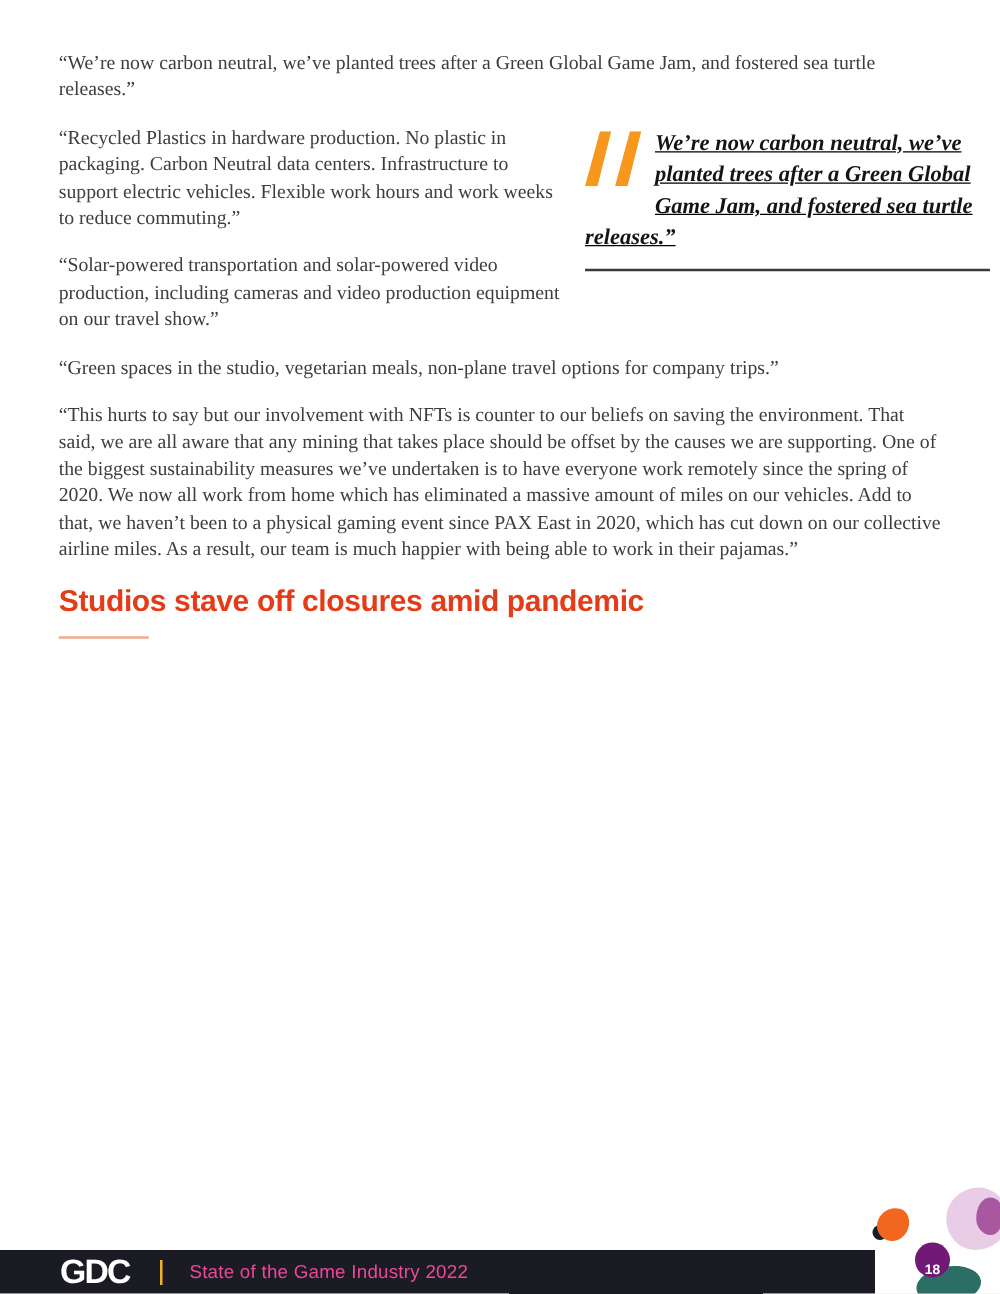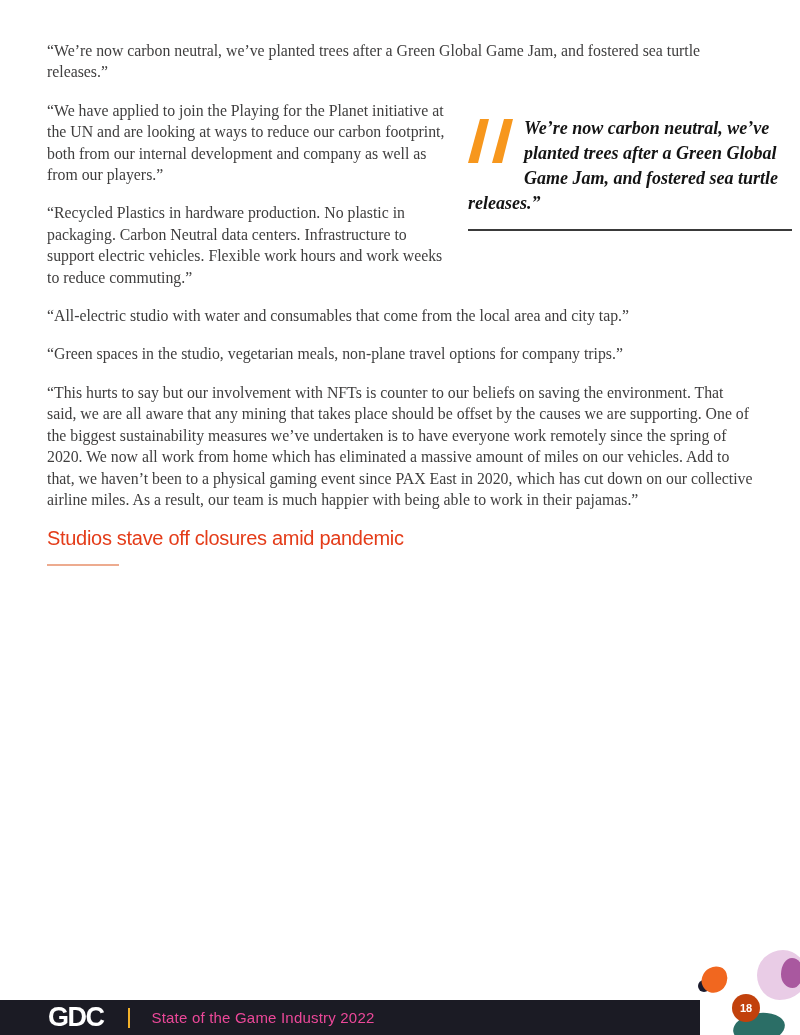--- a/index.html
+++ b/index.html
@@ -12,21 +12,22 @@
     position:absolute; left:47px; top:40px; width:707px;
   }
   .body-para {
     margin:0 0 17px 0;
     font-size:15.8px; line-height:21.4px;
     color:#3f3e3e;
   }
   
   .pullquote {
     float:right; width:324px;
-    margin:16px -38px 20px 16px;
+    margin:2px -38px 20px 16px;
+    text-decoration:underline;
   }
   .pq-body { }
   .pq-mark {
     float:left; width:46px; height:48px; margin:3px 10px 0 0;
   }
   .pq-mark svg { display:block; width:46px; height:44px; }
   .pq-text {
     font-family:"Liberation Serif", serif;
     font-style:italic; font-weight:bold;
     font-size:18px; line-height:25px;
@@ -34,21 +35,21 @@
   }
   .pq-rule {
     clear:both; height:0;
     border-top:2px solid #3a3a3a;
     margin-top:13px;
   }
   
   .section-heading {
     margin:10px 0 0 0;
     font-family:"Liberation Sans", sans-serif;
-    font-weight:normal; font-size:20px; line-height:1.15;
+    font-weight:bold; font-size:24px; line-height:1.15;
     letter-spacing:-0.3px;
     color:#e43c19;
   }
   .heading-rule {
     width:72px; height:0;
     border-top:2px solid #edab8f;
     margin:14px 0 17px 0;
   }
   
   .footer-bar {
@@ -94,22 +95,22 @@
     border-radius:50% 50% 48% 52% / 55% 45% 55% 45%;
   }
   .deco-teal {
     left:733px; top:1013px; width:52px; height:30px;
     background:#2b6e66;
     border-radius:50%;
     transform:rotate(-8deg);
   }
   .page-badge {
     position:absolute; left:732px; top:994px; width:28px; height:28px;
-    background:#c2410c; border-radius:50%; z-index:2;
-    display:flex; align-items:center; justify-content:center;
+    background:#701a75; border-radius:50%; z-index:2;
+    display:flex; align-items:flex-end; justify-content:center;
   }
   .page-badge span {
     color:#ffffff; font-family:"Liberation Sans", sans-serif;
     font-size:11px; font-weight:bold;
   }
 </style>
 </head>
 <body>
 
 <div class="page">
@@ -124,23 +125,22 @@
           <svg viewBox="0 0 46 44" xmlns="http://www.w3.org/2000/svg">
             <path d="M0 44 L12 0 L21 0 L10 44 Z" fill="#f7971d"></path>
             <path d="M24 44 L36 0 L45 0 L34 44 Z" fill="#f7971d"></path>
           </svg>
         </span>
         <span class="pq-text">We’re now carbon neutral, we’ve planted trees after a Green Global Game Jam, and fostered sea turtle releases.”</span>
       </div>
       <div class="pq-rule"></div>
     </aside>
 
-    <p class="body-para">“We have applied to join the Playing for the Planet initiative at the UN and are looking at ways to reduce our carbon footprint, both from our internal development and company as well as from our players.”</p>
     <p class="body-para">“Recycled Plastics in hardware production. No plastic in packaging. Carbon Neutral data centers. Infrastructure to support electric vehicles. Flexible work hours and work weeks to reduce commuting.”</p>
-    <p class="body-para">“All-electric studio with water and consumables that come from the local area and city tap.”</p>
+    <p class="body-para">“Solar-powered transportation and solar-powered video production, including cameras and video production equipment on our travel show.”</p>
     <p class="body-para">“Green spaces in the studio, vegetarian meals, non-plane travel options for company trips.”</p>
     <p class="body-para">“This hurts to say but our involvement with NFTs is counter to our beliefs on saving the environment. That said, we are all aware that any mining that takes place should be offset by the causes we are supporting. One of the biggest sustainability measures we’ve undertaken is to have everyone work remotely since the spring of 2020. We now all work from home which has eliminated a massive amount of miles on our vehicles. Add to that, we haven’t been to a physical gaming event since PAX East in 2020, which has cut down on our collective airline miles. As a result, our team is much happier with being able to work in their pajamas.”</p>
 
     <h2 class="section-heading">Studios stave off closures amid pandemic</h2>
     <div class="heading-rule"></div>
 
   </main>
 
   <footer class="footer-bar">
     <span class="gdc-logo">GDC</span>

